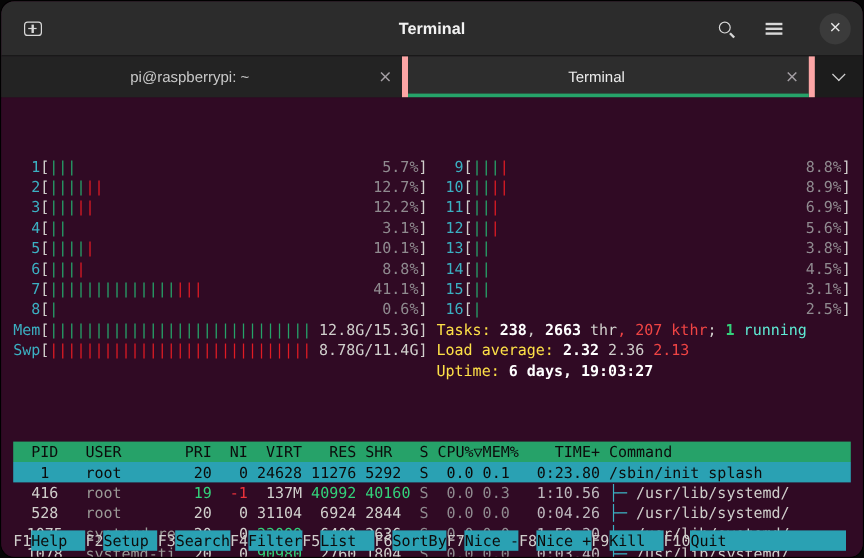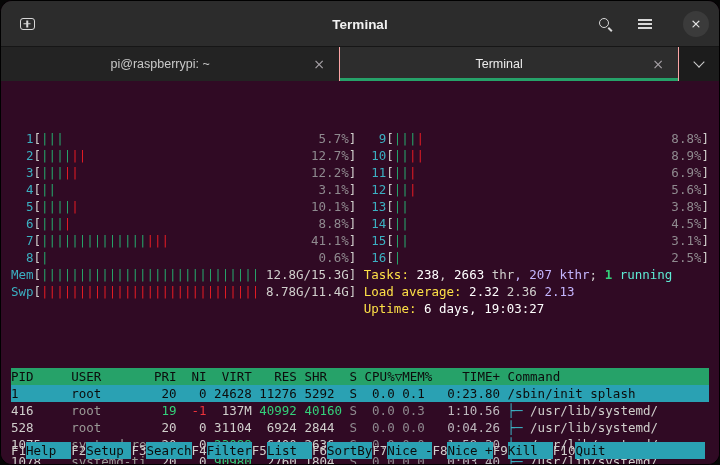--- a/index.html
+++ b/index.html
@@ -17,21 +17,21 @@
   .icon-newtab::before{content:"";position:absolute;left:50%;top:50%;width:7px;height:1.5px;background:#d8d8d8;transform:translate(-50%,-50%)}
   .icon-newtab::after{content:"";position:absolute;left:50%;top:50%;width:1.5px;height:7px;background:#d8d8d8;transform:translate(-50%,-50%)}
   .icon-search{position:relative;width:16px;height:16px;display:inline-block}
   .icon-search::before{content:"";position:absolute;left:2px;top:2px;width:8px;height:8px;border:1.5px solid #d8d8d8;border-radius:50%}
   .icon-search::after{content:"";position:absolute;left:11.5px;top:11px;width:5px;height:1.5px;background:#d8d8d8;transform:rotate(45deg);transform-origin:0 0}
   .icon-menu{width:14px;height:11px;display:inline-block;position:relative}
   .icon-menu::before{content:"";position:absolute;left:0;top:1px;width:14px;height:1.5px;background:#d8d8d8;box-shadow:0 4px 0 #d8d8d8,0 8px 0 #d8d8d8}
 
   
   .tabbar{height:34px;background:#1c1c1c;display:flex;align-items:stretch}
-  .tab{flex:1;display:flex;align-items:center;position:relative;background:#232323;border-right:1px solid #fca5a5;padding:0 10px;cursor:pointer;min-width:0}
+  .tab{flex:1;display:flex;align-items:center;position:relative;background:#232323;border-right:5px solid #fca5a5;padding:0 4px;cursor:pointer;min-width:0}
   .tab.active{background:#2d2d2d}
   .tab-label{flex:1;text-align:center;color:#c9c9c9;font-size:12.5px;white-space:nowrap;overflow:hidden;text-overflow:ellipsis}
   .tab.active .tab-label{color:#ececec}
   .tab-close{background:none;border:none;color:#a5a0a5;font-size:14px;line-height:1;cursor:pointer;padding:2px 4px;font-family:"DejaVu Sans",sans-serif}
   .tab-underline{position:absolute;left:0;right:0;bottom:0;height:3px;background:#26a269;display:none}
   .tab.active .tab-underline{display:block}
   .tab-chevron{width:40px;background:#1c1c1c;border:none;display:flex;align-items:center;justify-content:center;cursor:pointer}
   .icon-chevron{width:8px;height:8px;border-right:1.5px solid #cfcfcf;border-bottom:1.5px solid #cfcfcf;transform:rotate(45deg);margin-top:-4px}
 
   
@@ -40,34 +40,34 @@
   .meter{display:flex;height:17px}
   .mlab{width:3ch;text-align:right;color:#3bb0c2}
   .brk{color:#d0cfcc}
   .mbody{flex:1;position:relative;overflow:hidden}
   .bars{position:absolute;left:0;top:0}
   .mval{position:absolute;right:0;top:0}
   .bar-g{color:#26a269}
   .bar-r{color:#e01b24}
   .statline{height:17px;overflow:hidden}
   .st-cyan{color:#fde047}
-  .st-bold{color:#ffffff;font-weight:normal}
+  .st-bold{color:#ffffff;font-weight:bold}
   .st-fg{color:#d0cfcc}
-  .st-dim{color:#c4b5fd}
+  .st-dim{color:#ef4444}
   .st-green{color:#5eead4}
   .st-boldgreen{color:#33d17a;font-weight:bold}
   .line{height:17px}
 
   #ptable{margin-top:17px}
   .phead,.prow{display:flex;height:17px;white-space:pre}
   .phead{background:#26a269}
   .phead span{color:#0c0c0c}
   .prow.sel{background:#2aa1b3}
   .prow.sel span{color:#0c0c0c !important}
-  .c-pid{width:7ch;text-align:left;display:inline-block}
+  .c-pid{width:7ch;text-align:center;display:inline-block}
   .c-user{width:10ch;margin-left:1ch;display:inline-block;overflow:hidden}
   .c-pri{width:3ch;margin-left:1ch;text-align:right;display:inline-block}
   .c-ni{width:3ch;margin-left:1ch;text-align:right;display:inline-block}
   .c-virt{width:5ch;margin-left:1ch;text-align:right;display:inline-block}
   .c-res{width:5ch;margin-left:1ch;text-align:right;display:inline-block}
   .c-shr{width:5ch;margin-left:1ch;text-align:left;display:inline-block}
   .c-s{width:1ch;margin-left:1ch;text-align:center;display:inline-block}
   .c-cpu{width:4ch;margin-left:1ch;text-align:right;display:inline-block}
   .c-sort{width:1ch;display:inline-block}
   .c-mem{width:4ch;display:inline-block}

